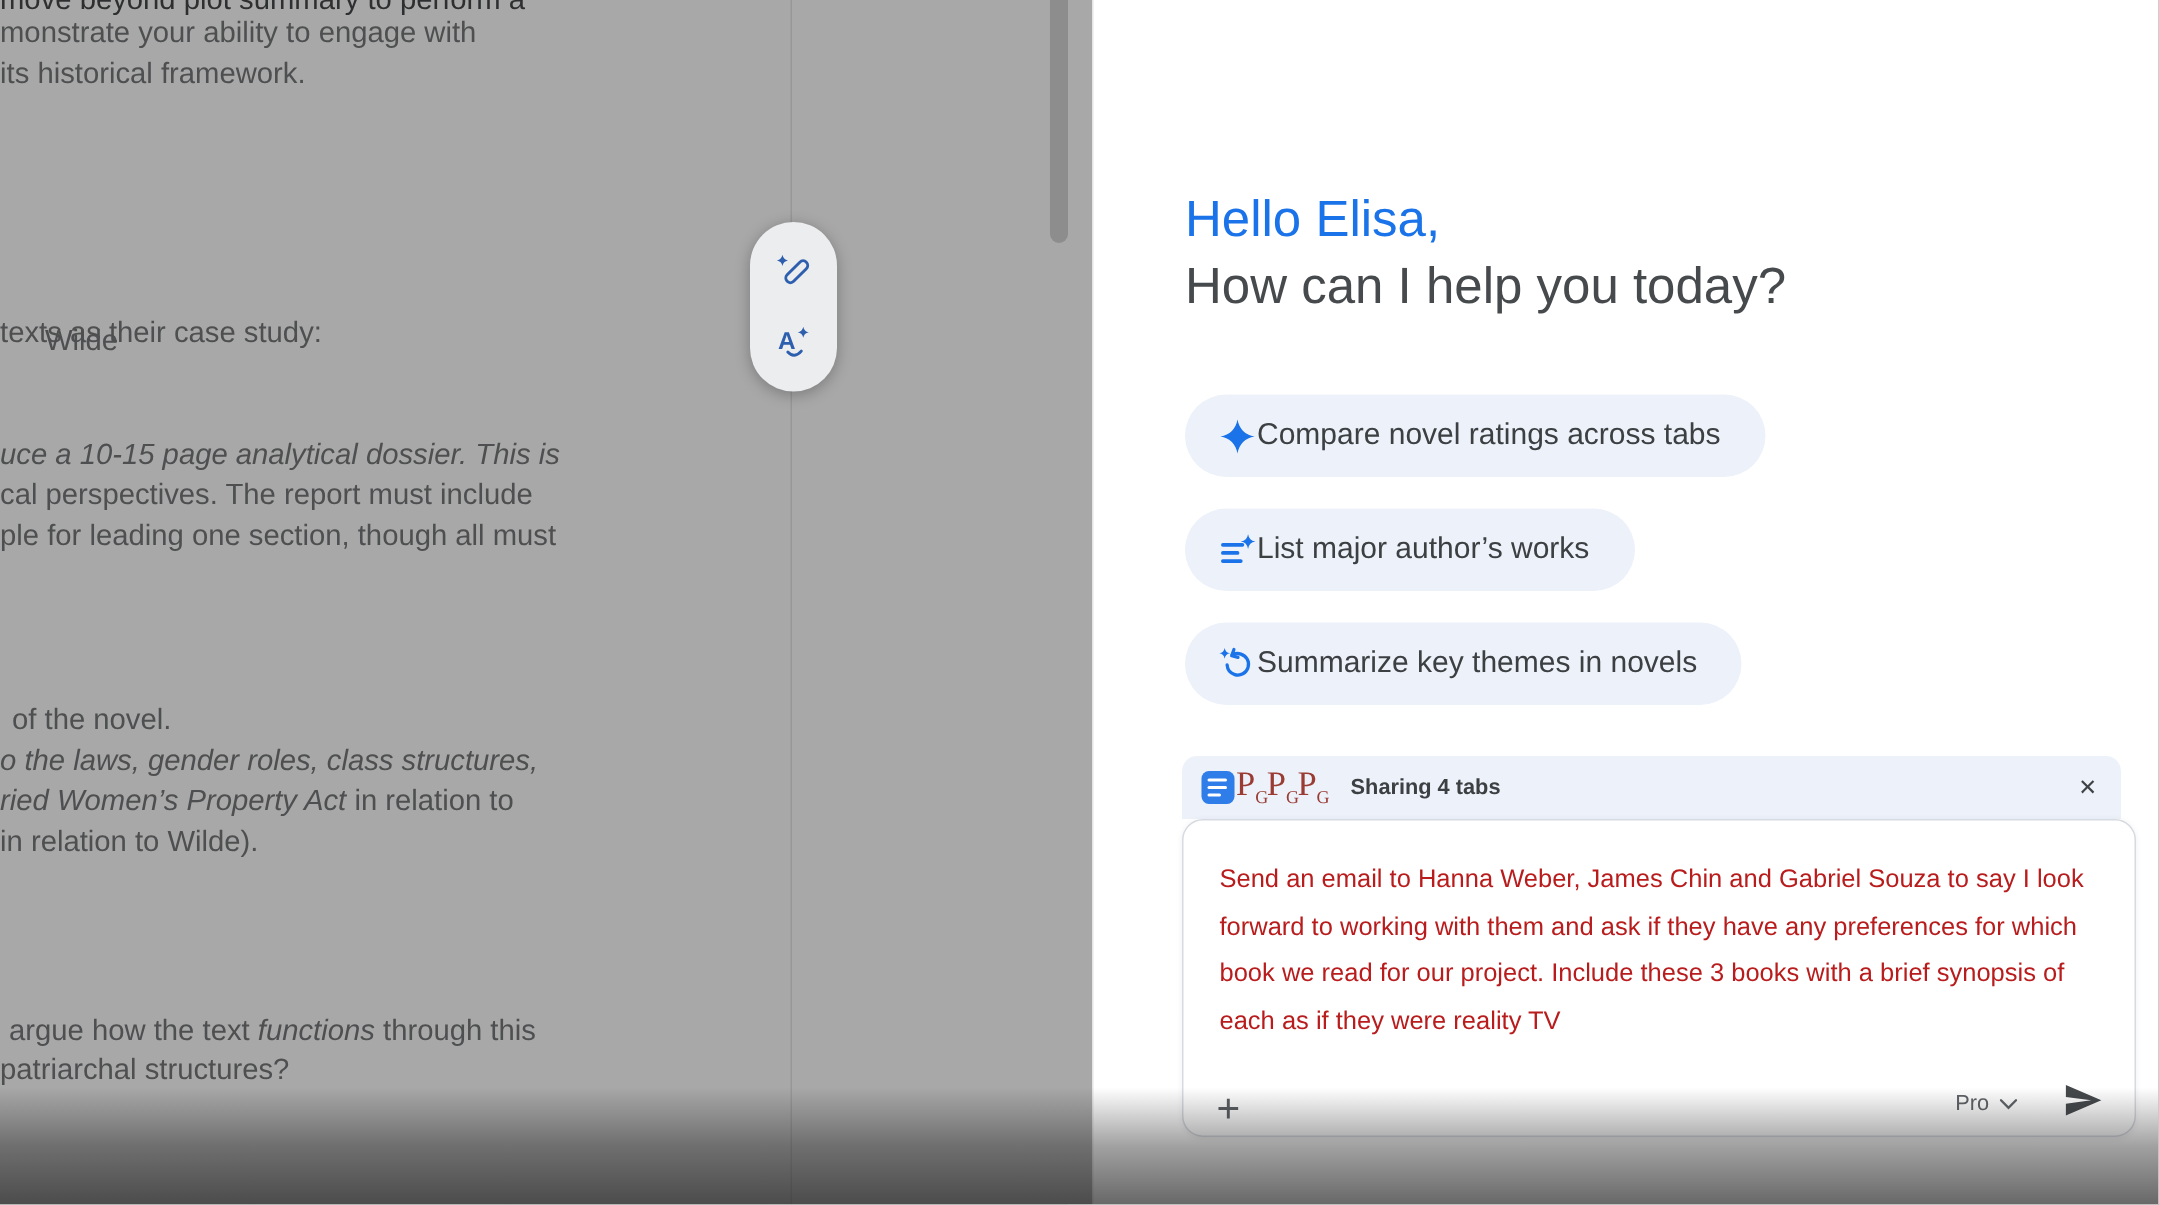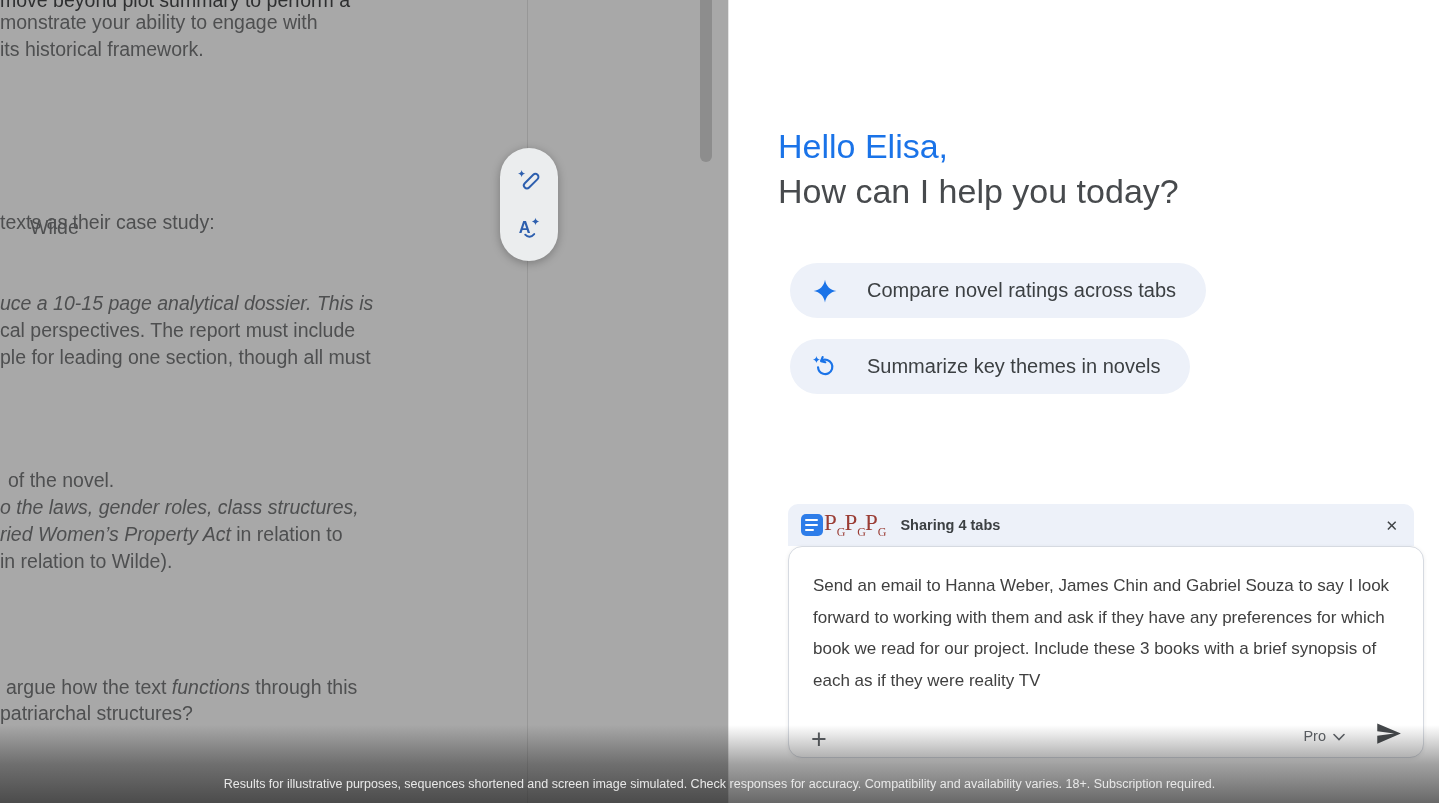--- a/index.html
+++ b/index.html
@@ -14,43 +14,43 @@
   .doc-line.dark { color:#2e2f30; }
   .doc-line .it { font-style:italic; }
   .doc-scrollbar-thumb { position:absolute; right:0; top:0; width:12px; height:162px; background:#8d8d8d; border-radius:0 0 6px 6px; }
 
   
   .selection-toolbar { position:absolute; left:500px; top:148px; width:58px; height:113px; background:#ebedee; border-radius:29px; box-shadow:0 2px 10px rgba(0,0,0,0.28); display:flex; flex-direction:column; align-items:center; justify-content:space-evenly; }
   .selection-toolbar button { background:none; border:none; width:34px; height:34px; display:flex; align-items:center; justify-content:center; cursor:pointer; }
 
   
   .panel { position:absolute; left:728px; top:0; width:711px; height:803px; background:#ffffff; border-left:1px solid #e4e4e4; }
-  .greeting-block { position:absolute; left:49px; top:124px; }
+  .greeting-block { position:absolute; left:61px; top:124px; }
   .greeting { font-size:34px; line-height:45px; color:#1a73e8; }
   .greeting-sub { font-size:34px; line-height:45px; color:#474a4d; }
 
   .chips { position:absolute; left:61px; top:263px; display:flex; flex-direction:column; align-items:flex-start; gap:21px; }
-  .chip { display:inline-flex; align-items:center; gap:29px; height:55px; padding:0 30px 0 22px; background:#edf1f9; border:none; border-radius:28px; cursor:pointer;justify-content:center; }
+  .chip { display:inline-flex; align-items:center; gap:0; height:55px; padding:0 30px 0 22px; background:#edf1f9; border:none; border-radius:28px; cursor:pointer;justify-content:center; }
   .chip-icon { width:26px; height:26px; display:flex; align-items:center; justify-content:center; }
   .chip-label { font-size:20px; color:#3c4043; white-space:nowrap; }
 
   
   .compose { position:absolute; left:59px; top:504px; width:690px; }
   .share-bar { position:relative; width:626px; height:42px; background:#edf1f9; border-radius:10px 10px 0 0; display:flex; align-items:center; padding:0 16px 0 13px; }
   .favicons { display:flex; align-items:center; }
   .fav-doc { width:22px; height:22px; background:#2e7de9; border-radius:5px; display:flex; flex-direction:column; justify-content:center; gap:2.5px; padding-left:4px; margin-right:2px; }
   .fav-doc i { display:block; height:2.6px; background:#ffffff; border-radius:1px; }
   .fav-doc i:nth-child(1){ width:13px; } .fav-doc i:nth-child(2){ width:13px; } .fav-doc i:nth-child(3){ width:9px; }
   .fav-pg { font-family:"Liberation Serif", serif; font-size:23px; line-height:22px; color:#9a3c34; margin-left:-1px; }
   .fav-pg sub { font-size:12px; line-height:1; }
   .share-label { margin-left:14px; font-size:14.5px; font-weight:bold; color:#3c4043; }
   .close-btn { margin-left:auto; background:none; border:none; font-size:15px; color:#3f4346; cursor:pointer; line-height:1; }
 
   .input-box { position:relative; width:636px; height:212px; margin-top:0; background:#ffffff; border:1px solid #d6dae1; border-radius:14px; box-shadow:0 1px 4px rgba(0,0,0,0.07); overflow:hidden; }
-  .prompt { padding:23px 26px 0 24px; font-size:17px; line-height:31.5px; color:#404040; }
+  .prompt { padding:23px 26px 0 24px; font-size:17px; line-height:31.5px; color:#b91c1c; }
   .plus-btn { position:absolute; left:22px; bottom:4px; background:none; border:none; font-size:27px; color:#5a5e62; cursor:pointer; line-height:1; }
   .model-select { position:absolute; right:78px; bottom:13px; display:flex; align-items:center; gap:7px; font-size:14.5px; color:#5f6368; cursor:pointer; }
   .send-btn { position:absolute; right:20px; bottom:7px; background:none; border:none; cursor:pointer; width:30px; height:30px; display:flex; align-items:center; justify-content:center; }
 
   
   .bottom-fade { position:absolute; left:0; right:0; bottom:0; height:78px; background:linear-gradient(180deg, rgba(32,32,32,0) 0%, rgba(32,32,32,0.42) 50%, rgba(32,32,32,0.68) 100%); pointer-events:none; }
   .footer { position:absolute; left:0; right:0; bottom:12px; text-align:center; font-size:12.5px; color:#e8e8e8; z-index:5; }
 </style>
 </head>
 <body>
@@ -110,20 +110,33 @@
           <span class="chip-icon">
             <svg width="26" height="26" viewBox="0 0 24 24">
               <path d="M12 1.5 C12.9 7.2 16.8 11.1 22.5 12 C16.8 12.9 12.9 16.8 12 22.5 C11.1 16.8 7.2 12.9 1.5 12 C7.2 11.1 11.1 7.2 12 1.5 Z" fill="#1a73e8"></path>
             </svg>
           </span>
           <span class="chip-label">Compare novel ratings across tabs</span>
         </button>
         <button class="chip">
           <span class="chip-icon">
             <svg width="26" height="26" viewBox="0 0 24 24">
+              <g stroke="#1a73e8" stroke-width="2.3" stroke-linecap="round">
+                <line x1="3" y1="8.5" x2="15" y2="8.5"></line>
+                <line x1="3" y1="13.5" x2="12" y2="13.5"></line>
+                <line x1="3" y1="18.5" x2="14" y2="18.5"></line>
+              </g>
+              <path d="M18.5 2 C18.9 4.6 20.4 6.1 23 6.5 C20.4 6.9 18.9 8.4 18.5 11 C18.1 8.4 16.6 6.9 14 6.5 C16.6 6.1 18.1 4.6 18.5 2 Z" fill="#1a73e8"></path>
+            </svg>
+          </span>
+          <span class="chip-label">List major author’s works</span>
+        </button>
+        <button class="chip">
+          <span class="chip-icon">
+            <svg width="26" height="26" viewBox="0 0 24 24">
               <path d="M8.8 6 C10.4 5.2 12.3 5 14.1 5.6 C17.6 6.7 19.6 10.3 18.5 13.8 C17.4 17.3 13.8 19.3 10.3 18.2 C7.6 17.4 5.8 15 5.6 12.3" stroke="#1a73e8" stroke-width="2" fill="none" stroke-linecap="round"></path>
               <path d="M9.8 2.8 L8.4 6.6 L12.3 7.6" stroke="#1a73e8" stroke-width="2" fill="none" stroke-linecap="round" stroke-linejoin="round"></path>
               <path d="M4.1 1.8 C4.4 3.7 5.5 4.8 7.4 5.1 C5.5 5.4 4.4 6.5 4.1 8.4 C3.8 6.5 2.7 5.4 0.8 5.1 C2.7 4.8 3.8 3.7 4.1 1.8 Z" fill="#1a73e8"></path>
             </svg>
           </span>
           <span class="chip-label">Summarize key themes in novels</span>
         </button>
       </div>
 
     <div class="compose">
@@ -158,14 +171,13 @@
             <svg width="27" height="27" viewBox="0 0 24 24">
                 <path d="M2 21 L23 12 L2 3 L2 10 L17 12 L2 14 Z" fill="#45484b"></path>
               </svg>
           </span>
         </button>
       </div>
     </div>
   </div>
 
   <div class="bottom-fade"></div>
-  <div class="footer">Results for illustrative purposes, sequences shortened and screen image simulated. Check responses for accuracy. Compatibility and availability varies. 18+. Subscription required.</div>
 </div>
 
 </body></html>

